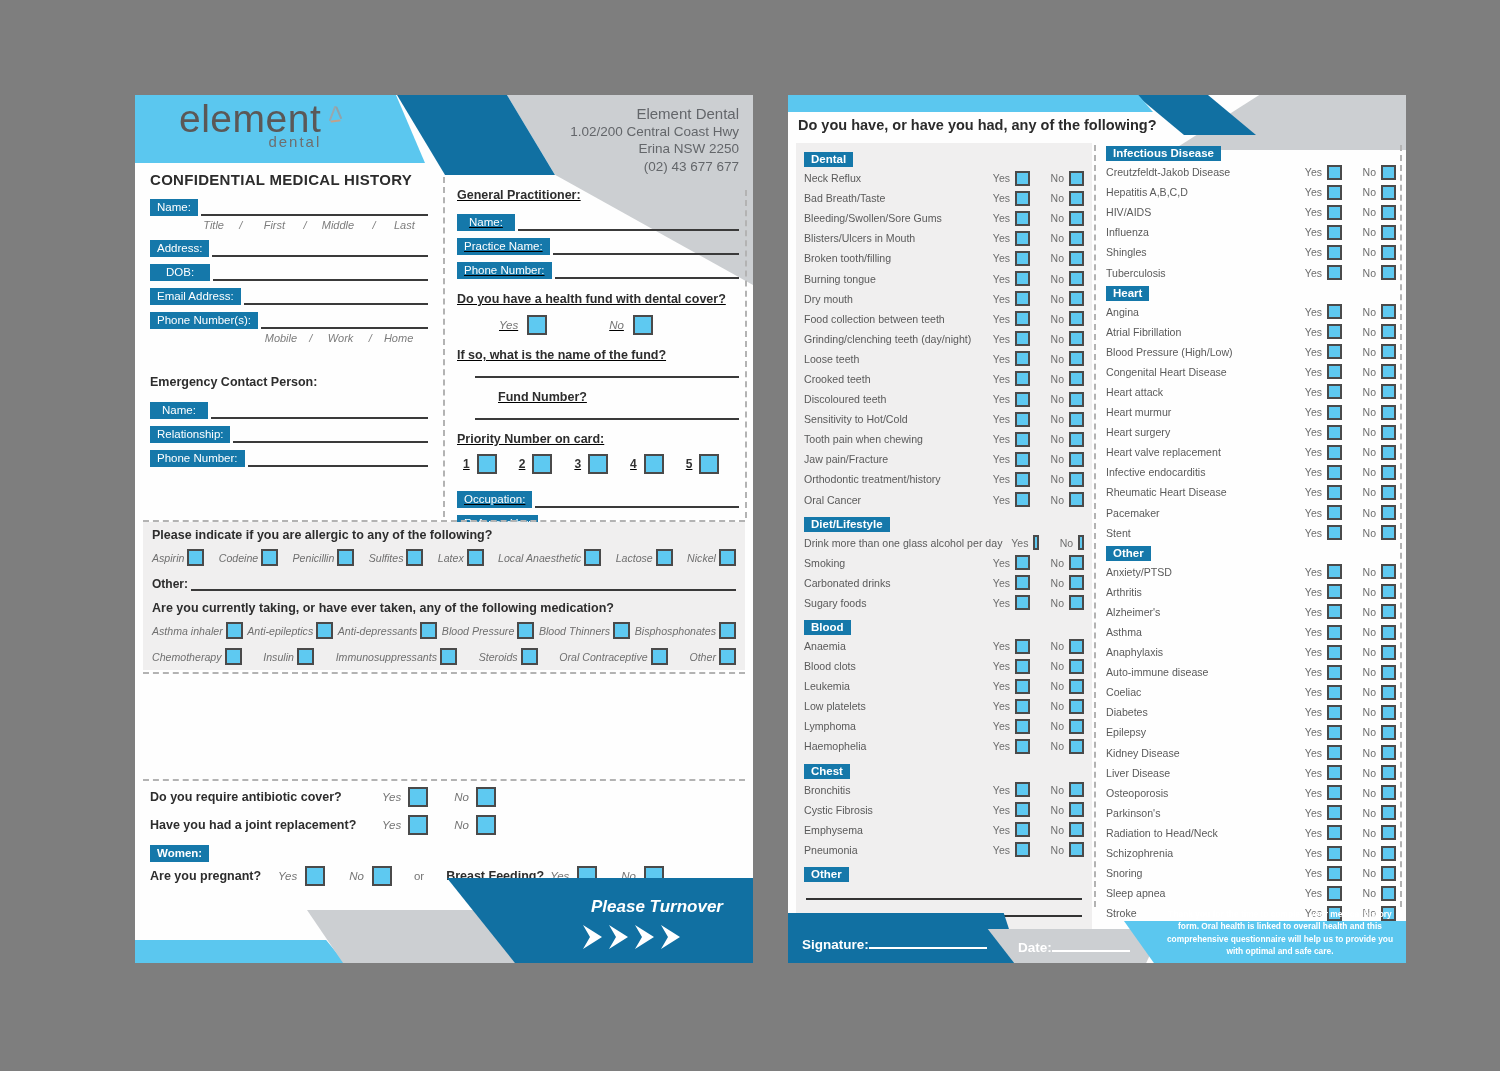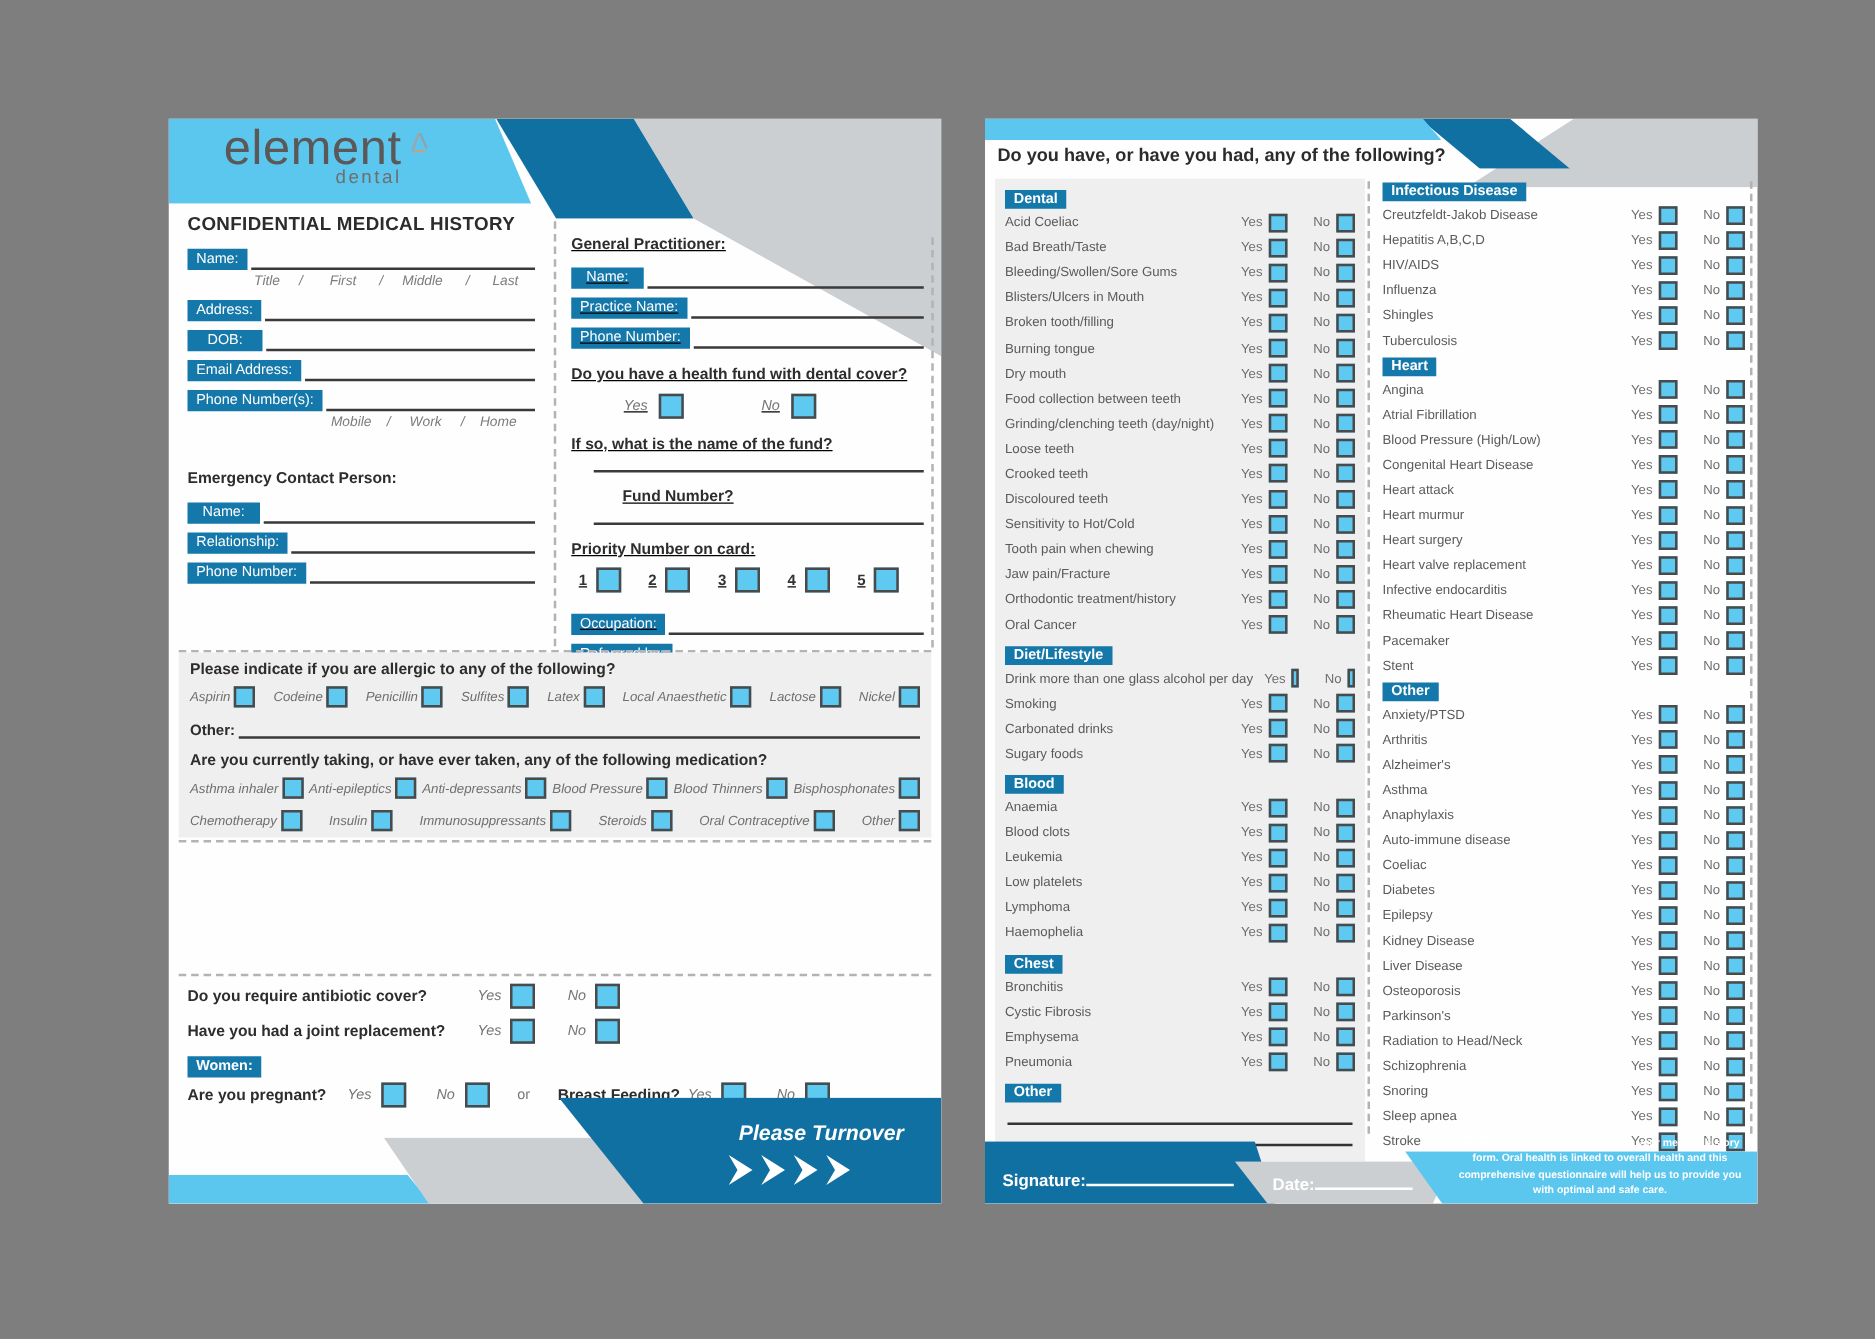--- a/index.html
+++ b/index.html
@@ -118,20 +118,26 @@
       <span class="tri">
         <svg width="24" height="22" viewBox="0 0 24 22" fill="none">
           <path d="M7 17 L12 4" stroke="#9aa7ad" stroke-width="2" stroke-linecap="round"></path>
           <path d="M13.5 4.5 L18 15" stroke="#8fa3ab" stroke-width="2" stroke-linecap="round"></path>
           <path d="M16.5 17.5 L8.5 18.5" stroke="#c2a18b" stroke-width="2" stroke-linecap="round"></path>
         </svg>
       </span>
       <span class="sub">dental</span>
     </div>
 
+    <div class="clinic">
+      <div class="first">Element Dental</div>
+      <div>1.02/200 Central Coast Hwy</div>
+      <div>Erina NSW 2250</div>
+      <div>(02) 43 677 677</div>
+    </div>
 
     <div class="p1-title">CONFIDENTIAL MEDICAL HISTORY</div>
 
     <div class="p1-left">
       <div class="field">
         <span class="flabel">Name:</span>
         <span class="wline"></span>
       </div>
       <div class="subrow" style="text-align:center;margin-left:40px;">Title     /       First      /     Middle      /      Last</div>
       <div class="field">
@@ -413,21 +419,21 @@
     <div class="h2-gray"></div>
     <div class="h2-stripe"></div>
     <div class="h2-blue"></div>
     <div class="p2-title">Do you have, or have you had, any of the following?</div>
 
     <div class="p2-left">
       <div><span class="sechead">Dental</span></div>
       <div>
 
           <div class="chkrow">
-            <span class="clbl">Acid Coeliac</span>
+            <span class="clbl">Neck Reflux</span>
             <span class="yn2">Yes</span>
             <span class="cb cb14"></span>
             <span class="yn2 nlb">No</span>
             <span class="cb cb14"></span>
           </div>
 
           <div class="chkrow">
             <span class="clbl">Bad Breath/Taste</span>
             <span class="yn2">Yes</span>
             <span class="cb cb14"></span>

